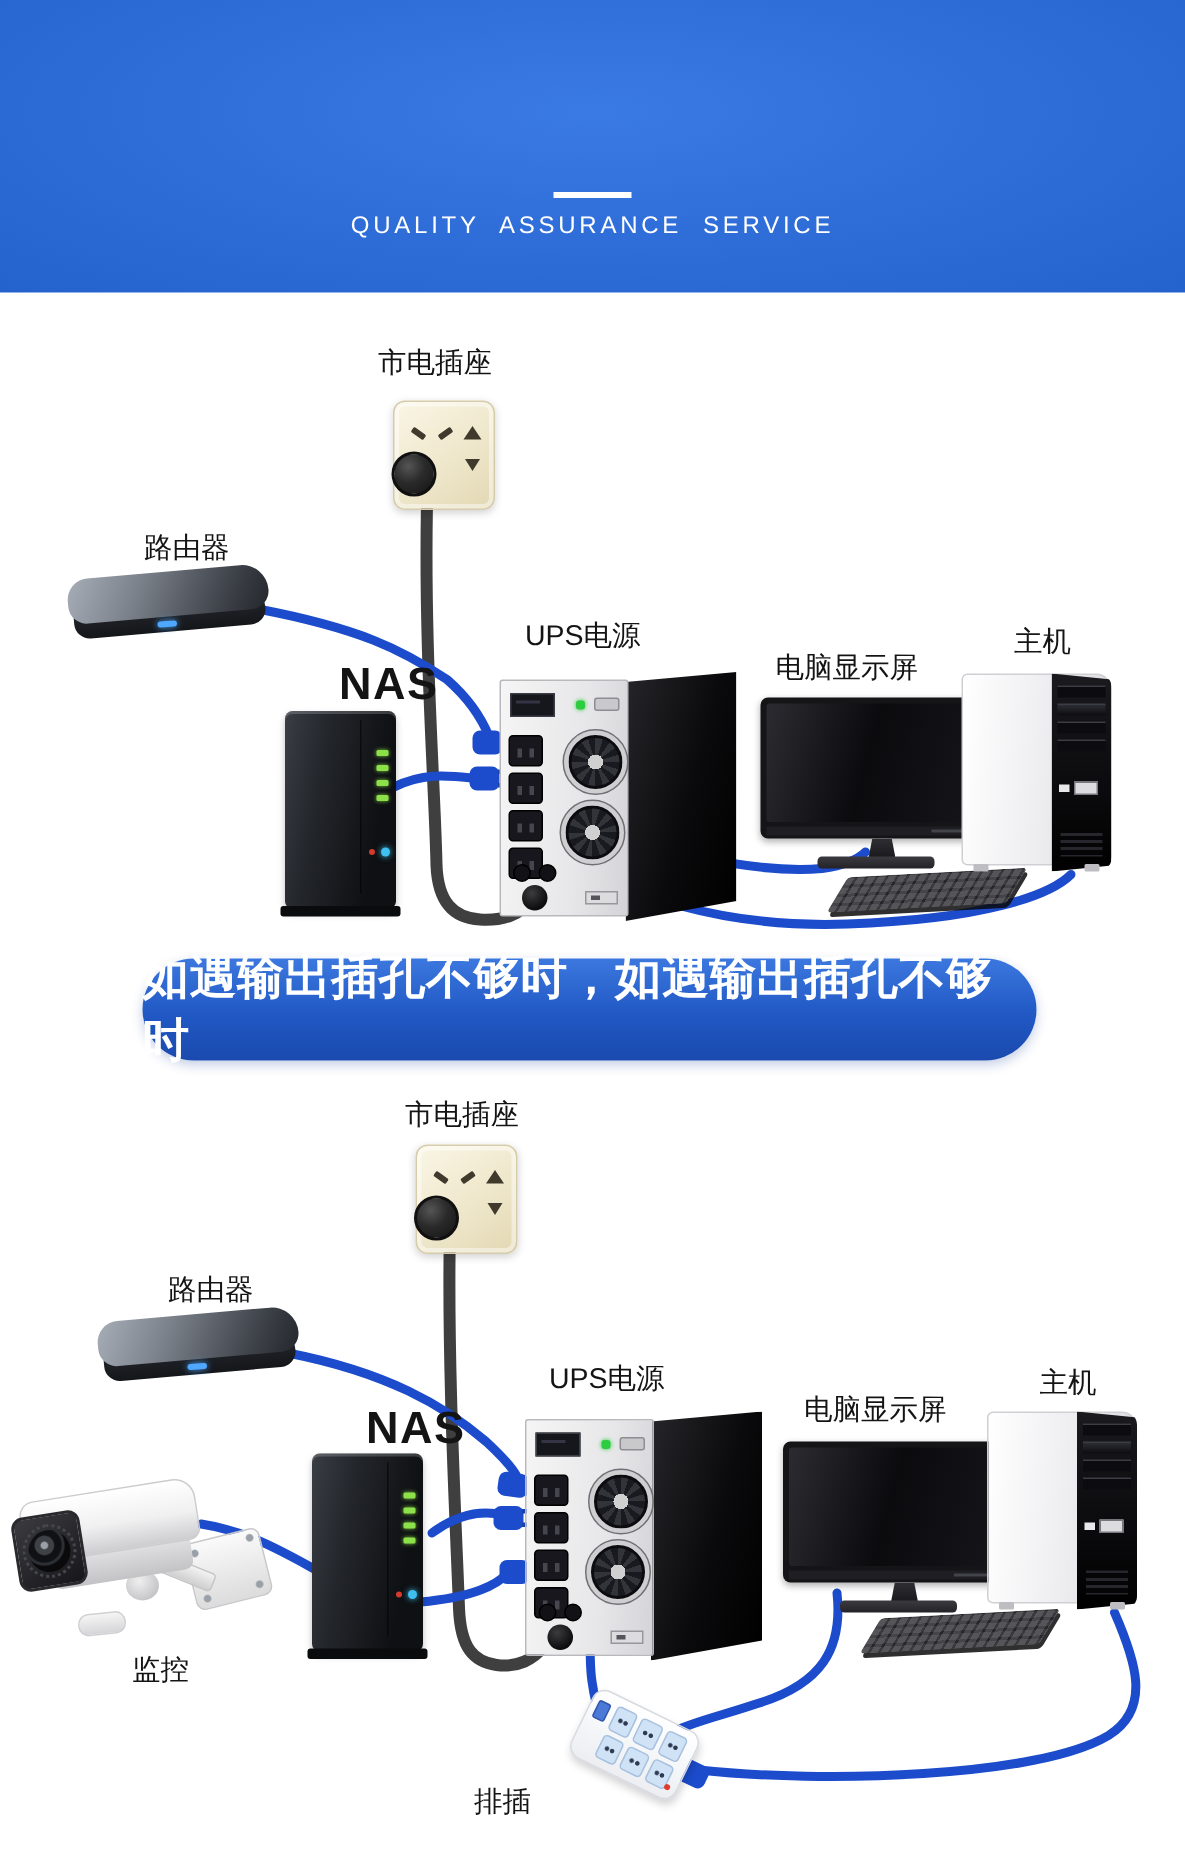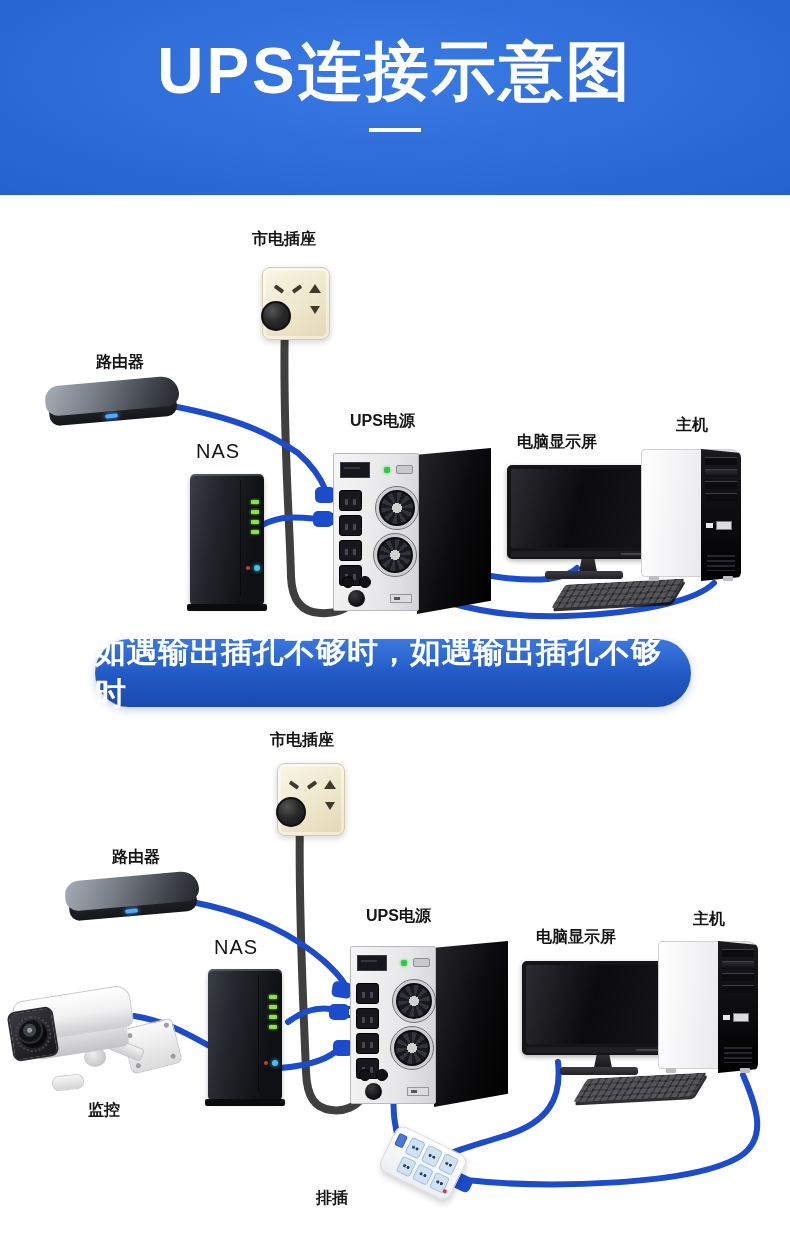--- a/index.html
+++ b/index.html
@@ -9,22 +9,22 @@
   
   .header { position:absolute; left:0; top:0; width:790px; height:195px;
     background: radial-gradient(130% 160% at 50% 38%, #3a7ae4 0%, #2563cf 52%, #1347ae 100%); }
   .header-title { position:absolute; left:0; top:28px; width:100%; text-align:center;
     color:#fff; font-size:64px; font-weight:700; letter-spacing:3px; }
   .header-divider { position:absolute; left:369px; top:128px; width:52px; height:4px; background:#fff; }
   .header-subtitle { position:absolute; left:0; top:142px; width:100%; text-align:center;
     color:#fff; font-size:16px; font-weight:500; letter-spacing:2.5px; word-spacing:7px; }
 
   
-  .lbl { position:absolute; color:#141414; font-size:16px; font-weight:700; white-space:nowrap; }
-  .lbl-latin { font-size:20px; font-weight:400; letter-spacing:1px; }
+  .lbl { position:absolute; color:#141414; font-size:19px; font-weight:400; white-space:nowrap; }
+  .lbl-latin { font-size:30px; font-weight:700; letter-spacing:1px;margin-left:30px; }
 
   
   .banner { position:absolute; left:95px; top:639px; width:596px; height:68px; border-radius:34px;
     background: linear-gradient(180deg, #3b78de 0%, #2158c4 55%, #1a4aae 100%);
     display:flex; align-items:center; justify-content:center;
     box-shadow:0 3px 8px rgba(20,60,150,.25); }
   .banner-text { color:#fff; font-size:31px; font-weight:700; letter-spacing:0.5px; }
 
   
   svg.cables { position:absolute; left:0; pointer-events:none; }
@@ -181,22 +181,22 @@
   .st-switch { position:absolute; left:4px; top:7px; width:9px; height:13px; background:#4a79d8;
     border-radius:2px; border:1px solid #2f56a8; }
   .st-led { position:absolute; right:4px; bottom:6px; width:4px; height:4px; border-radius:50%; background:#e03a2e; }
 </style>
 </head>
 <body>
 
 <div class="page">
 
   <div class="header">
-    <div class="header-title">UPS连接示意图</div>
     <div class="header-divider"></div>
+    <div class="header-subtitle">QUALITY ASSURANCE SERVICE</div>
   </div>
 
   <svg class="cables" style="top:195px;" width="790" height="437" viewBox="0 0 790 437">
     <path class="cable-black" d="M 285,127 C 282,230 290,330 291,382 C 292,406 302,417 320,418 C 336,419 348,414 352,406"></path>
     <path class="cable-blue" d="M 172,211 C 240,224 268,238 298,258 C 314,272 322,286 326,296"></path>
     <path class="cable-blue" d="M 262,330 C 282,320 298,322 318,324"></path>
     <path class="cable-blue" d="M 368,349 C 440,372 500,388 548,384 C 562,382 572,378 577,373"></path>
     <path class="cable-blue" d="M 368,373 C 420,402 480,424 565,421 C 655,418 700,402 714,388"></path>
     <g class="plug" transform="translate(326,300)">
       <rect class="plug-body" x="-11" y="-8" width="20" height="16" rx="5"></rect>

